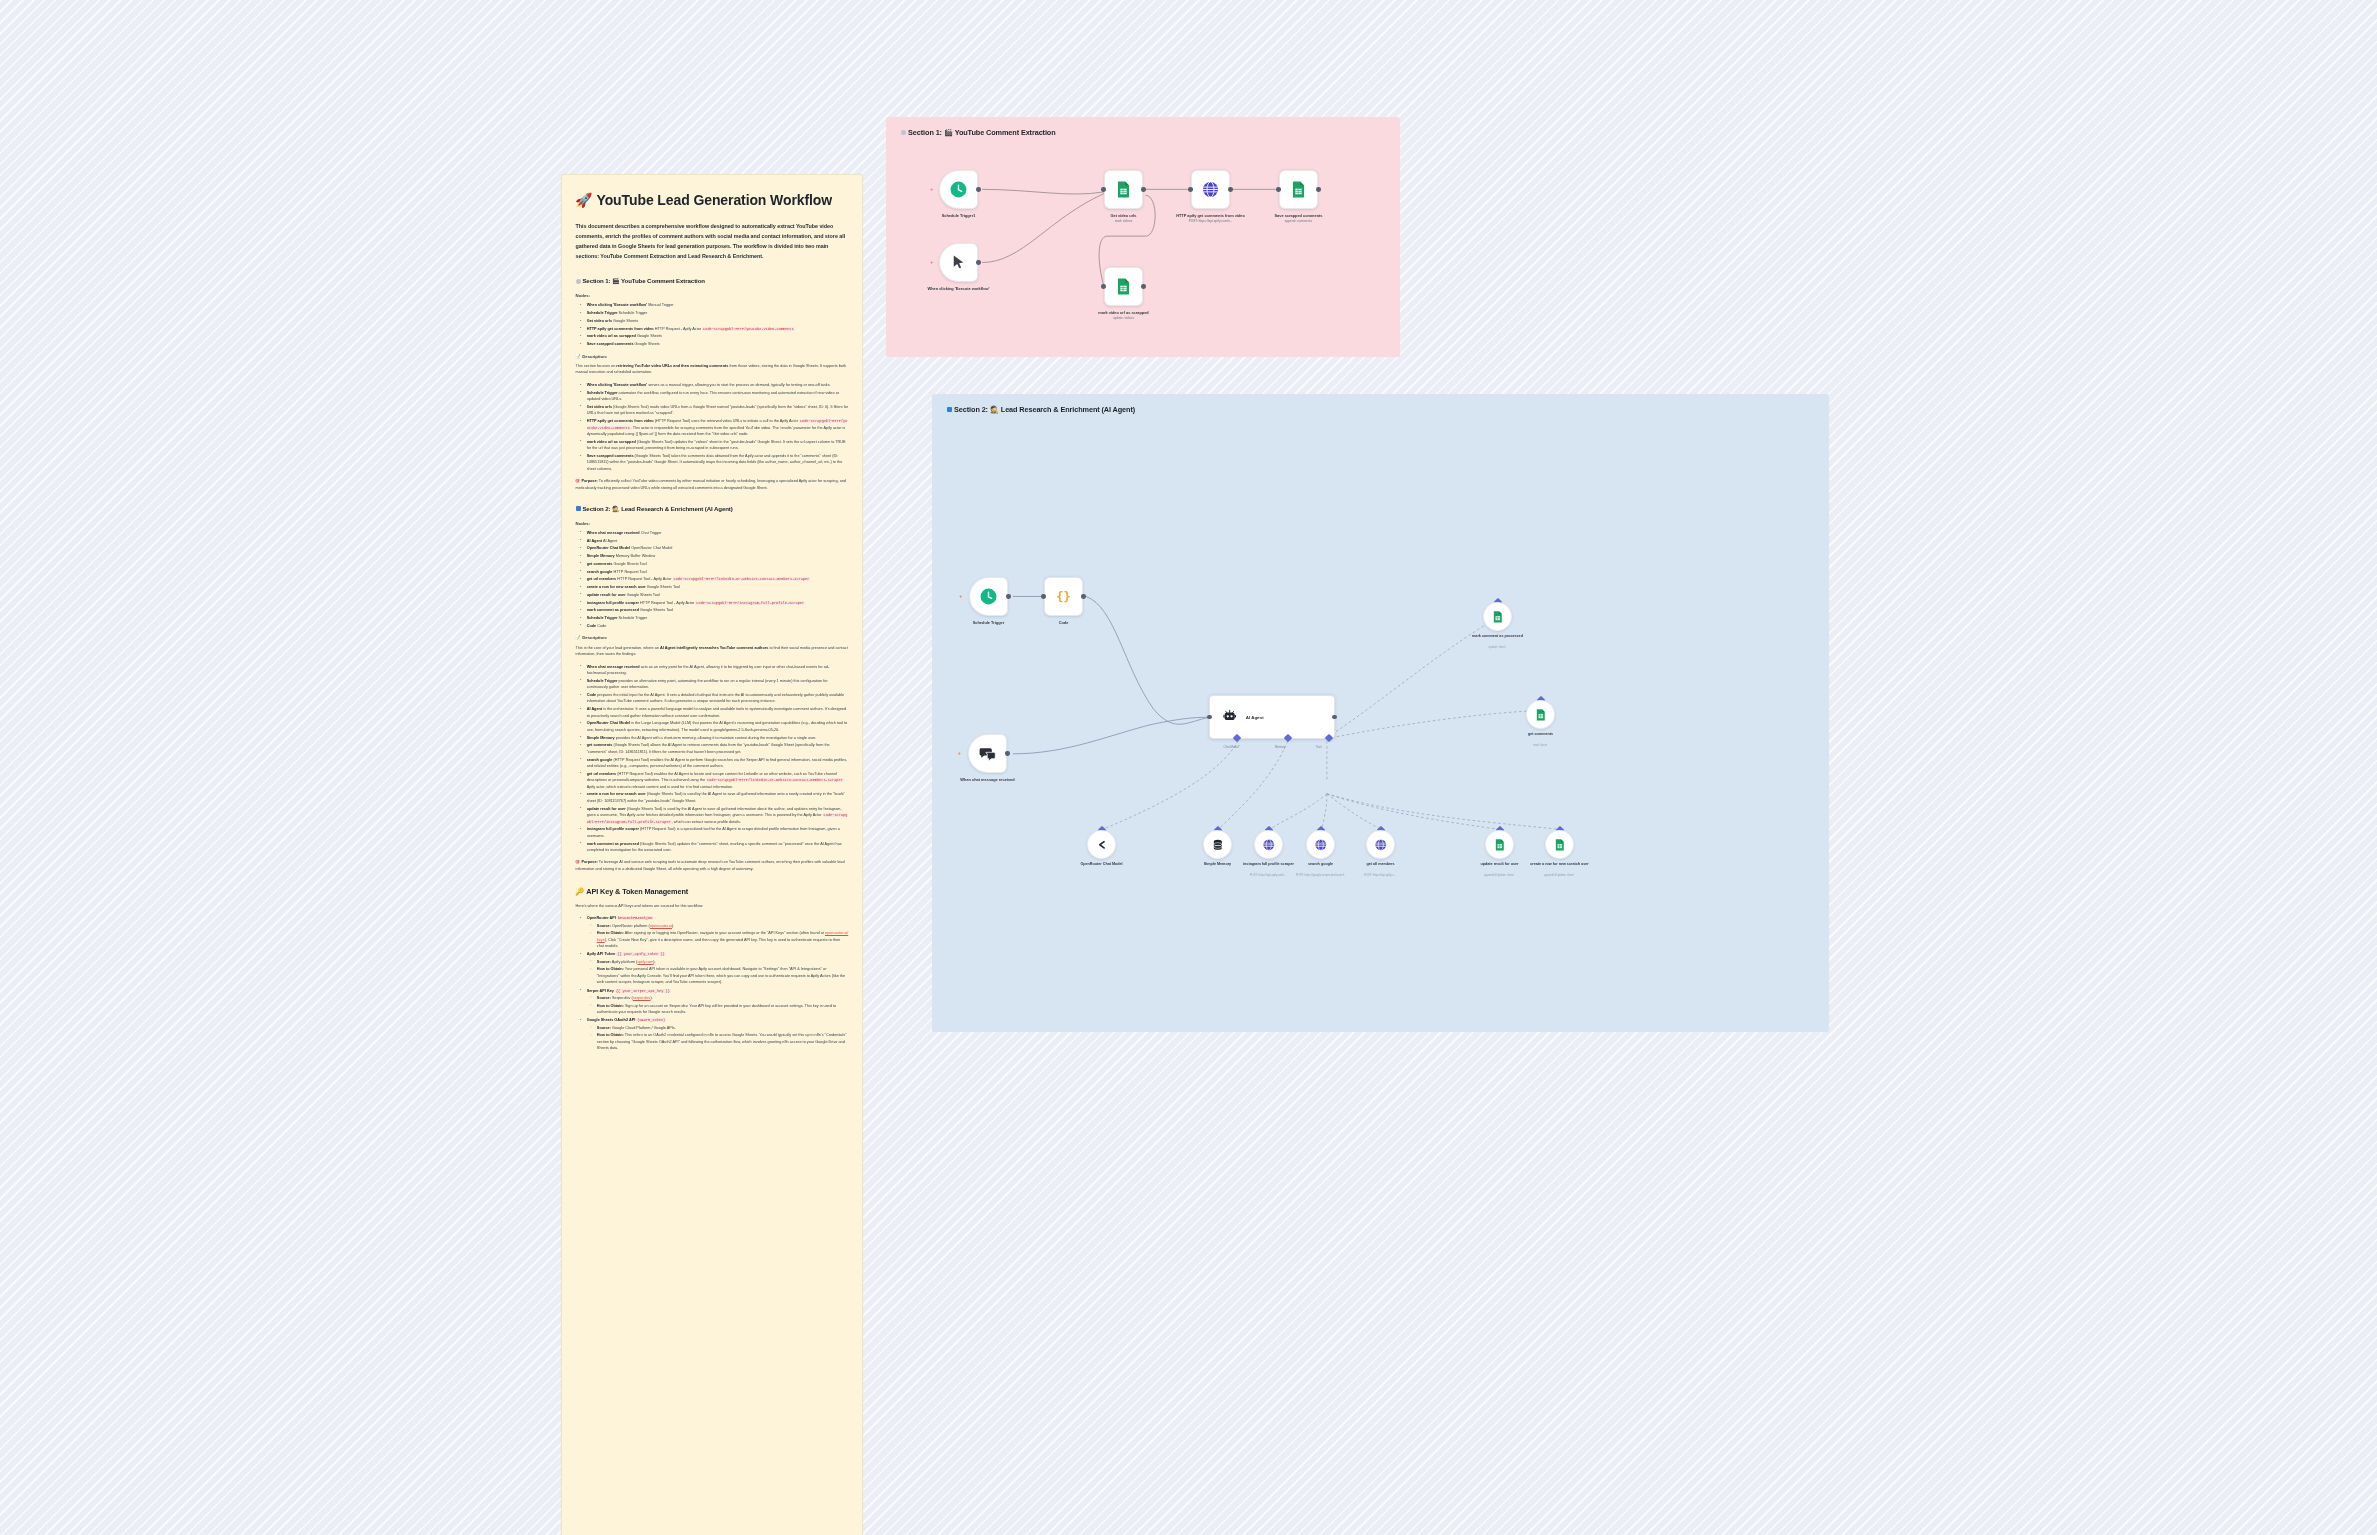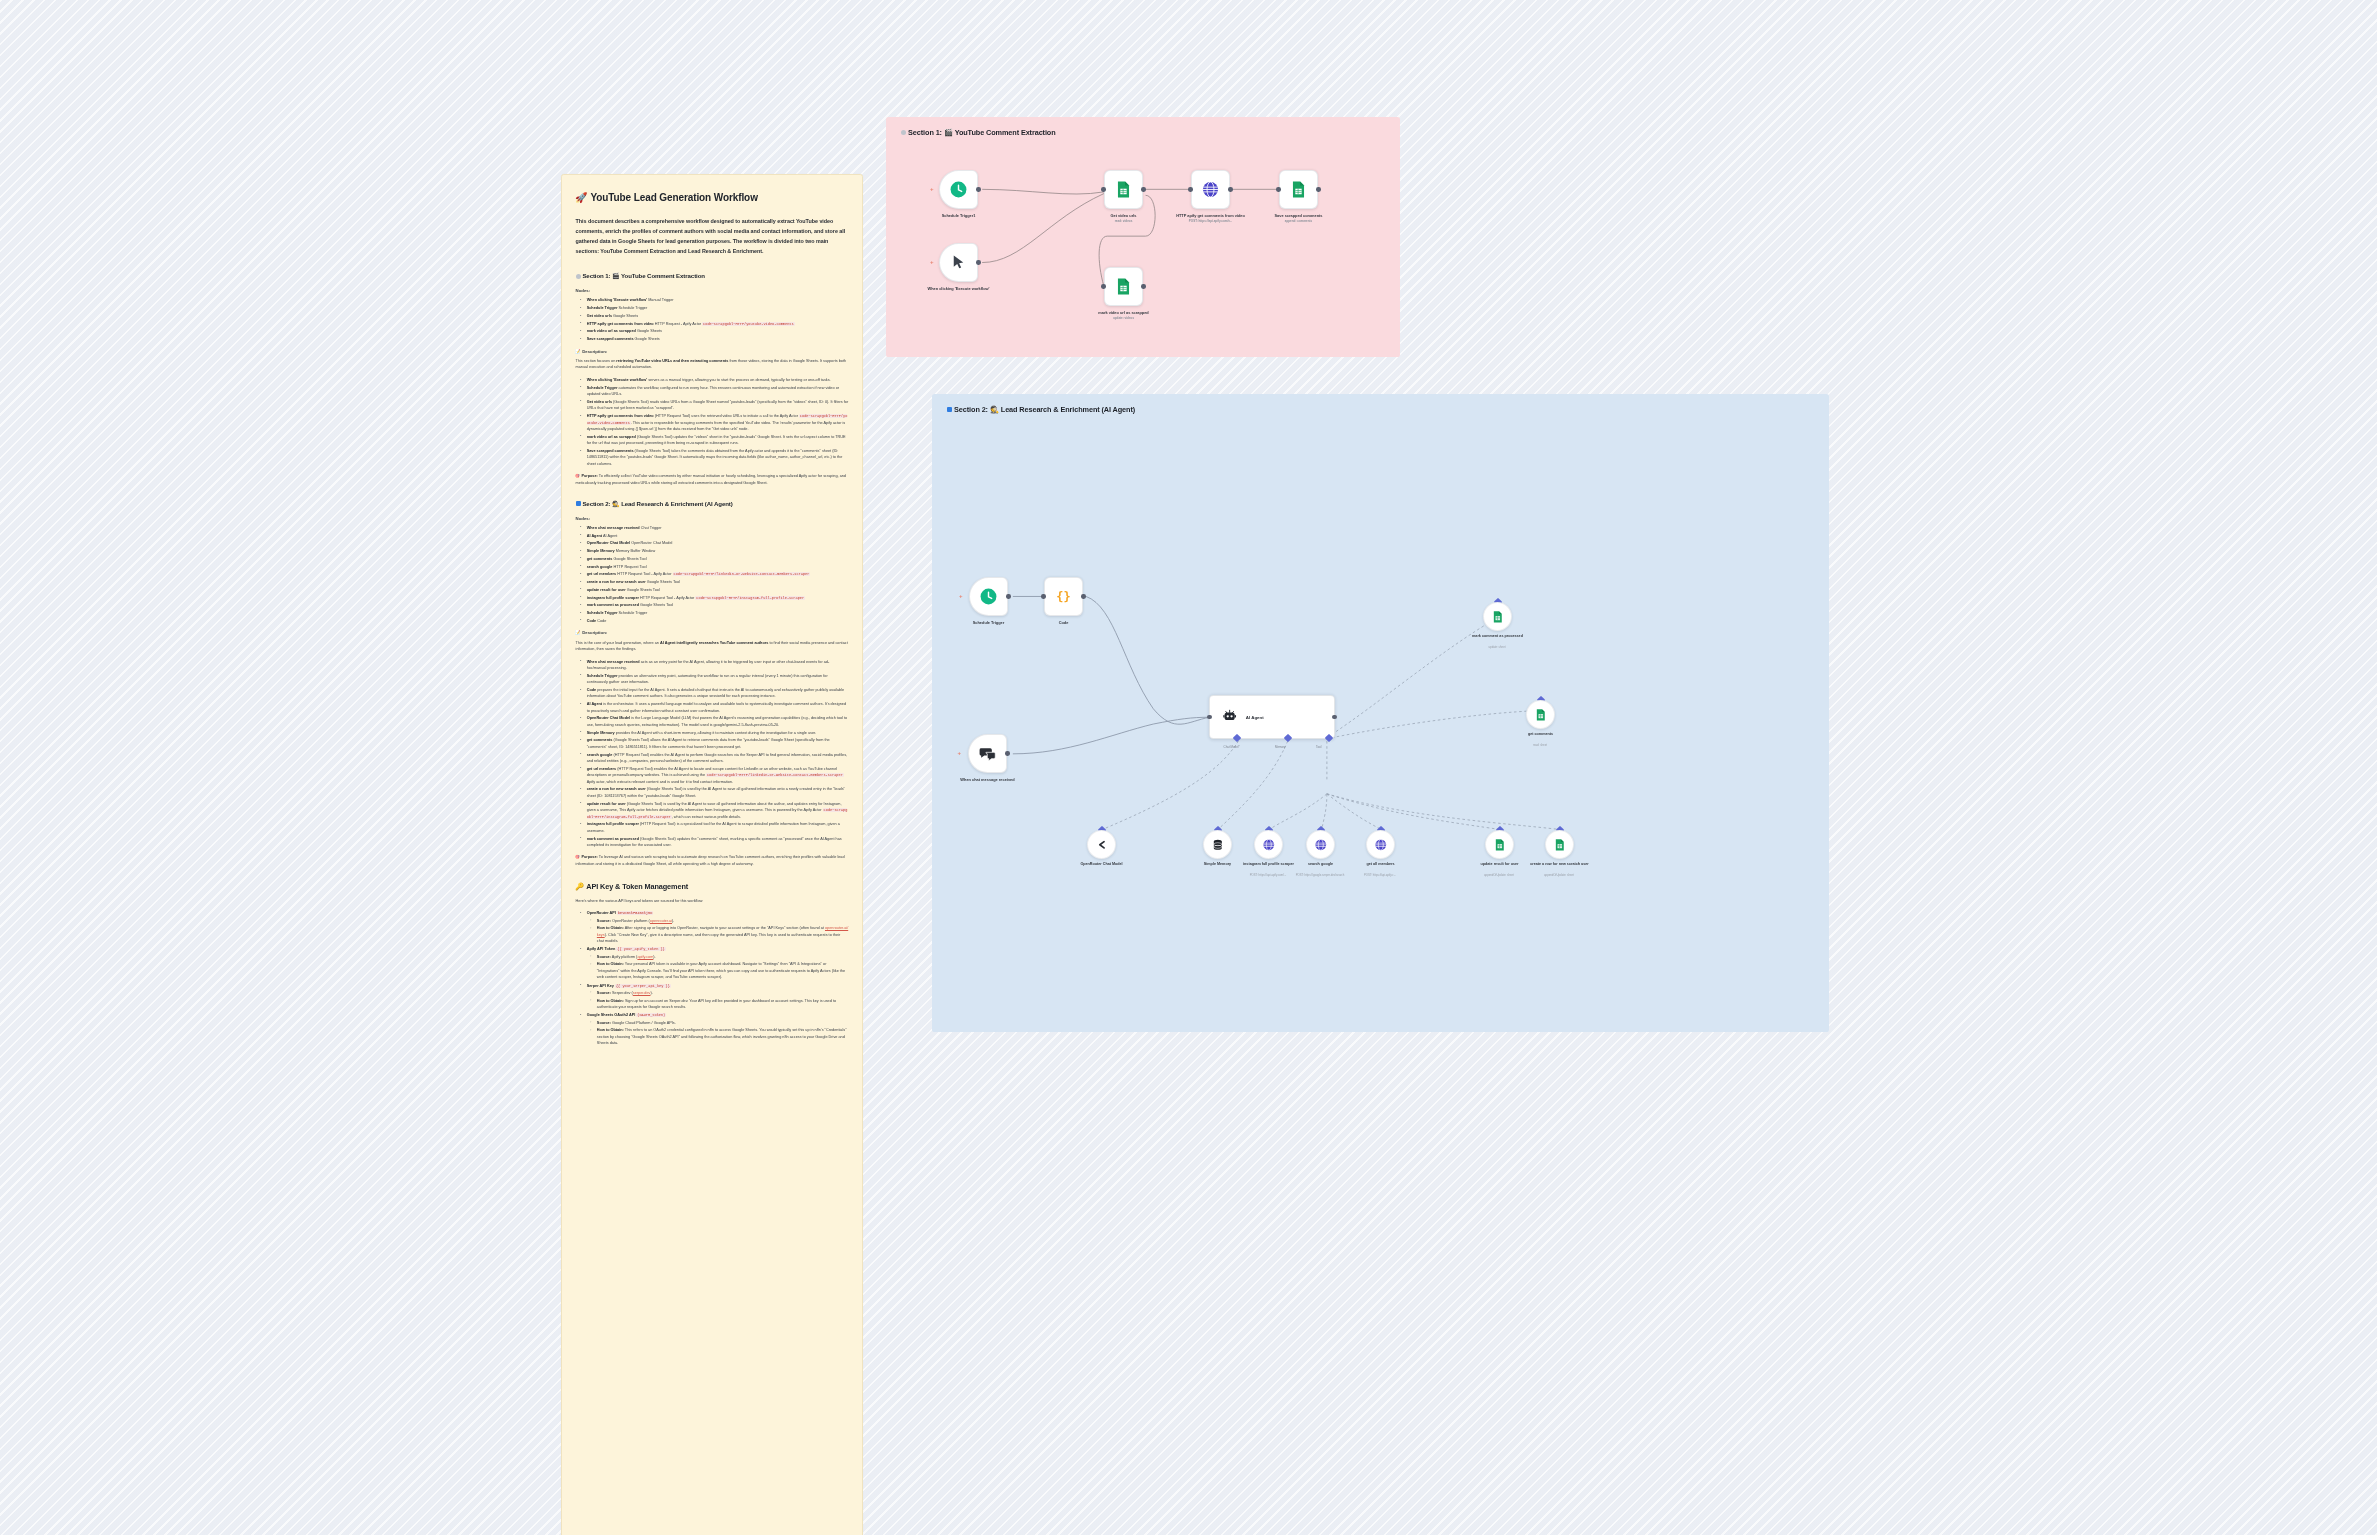--- a/index.html
+++ b/index.html
@@ -20,21 +20,21 @@
   #doc-panel {
     position:absolute; left:561px; top:174px; width:302px; height:1374px;
     background:#fdf4da;
     border:0.9px solid #f0e3bf;
     border-radius:2.6px;
     padding:15.3px 13.6px 17px 13.6px;
     overflow:hidden;
     box-shadow:0 0.9px 1.7px rgba(0,0,0,0.04);
   }
   #doc-panel .h1 {
-    font-size:10px; font-weight:bold; color:#20242b;
+    font-size:14px; font-weight:bold; color:#20242b;
     letter-spacing:-0.1px; margin:1.7px 0 12px 0; line-height:1.25;
   }
   #doc-panel .intro {
     font-size:5.4px; font-weight:bold; color:#2b2f36; line-height:1.85;
     letter-spacing:-0.04px; margin-bottom:16px;
   }
   #doc-panel .h2 {
     font-size:6.1px; font-weight:bold; color:#20242b;
     margin:13.6px 0 7.7px 0; letter-spacing:-0.1px; line-height:1.3;
   }

